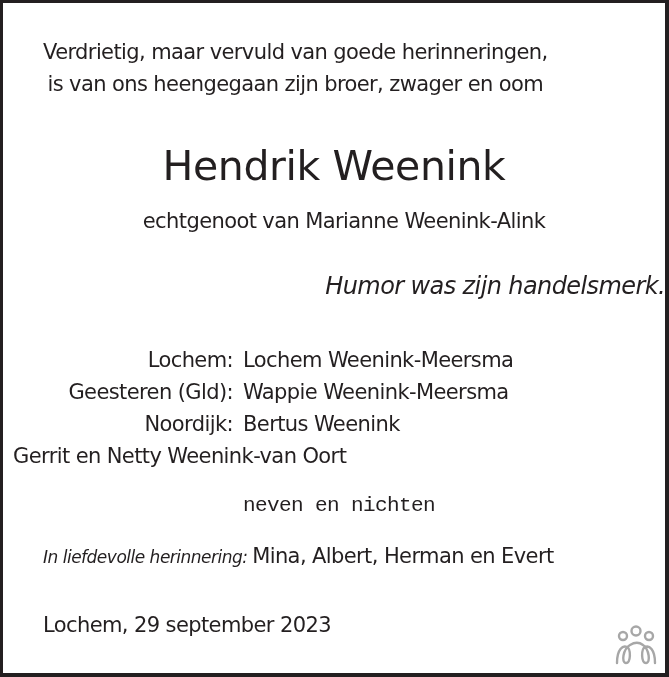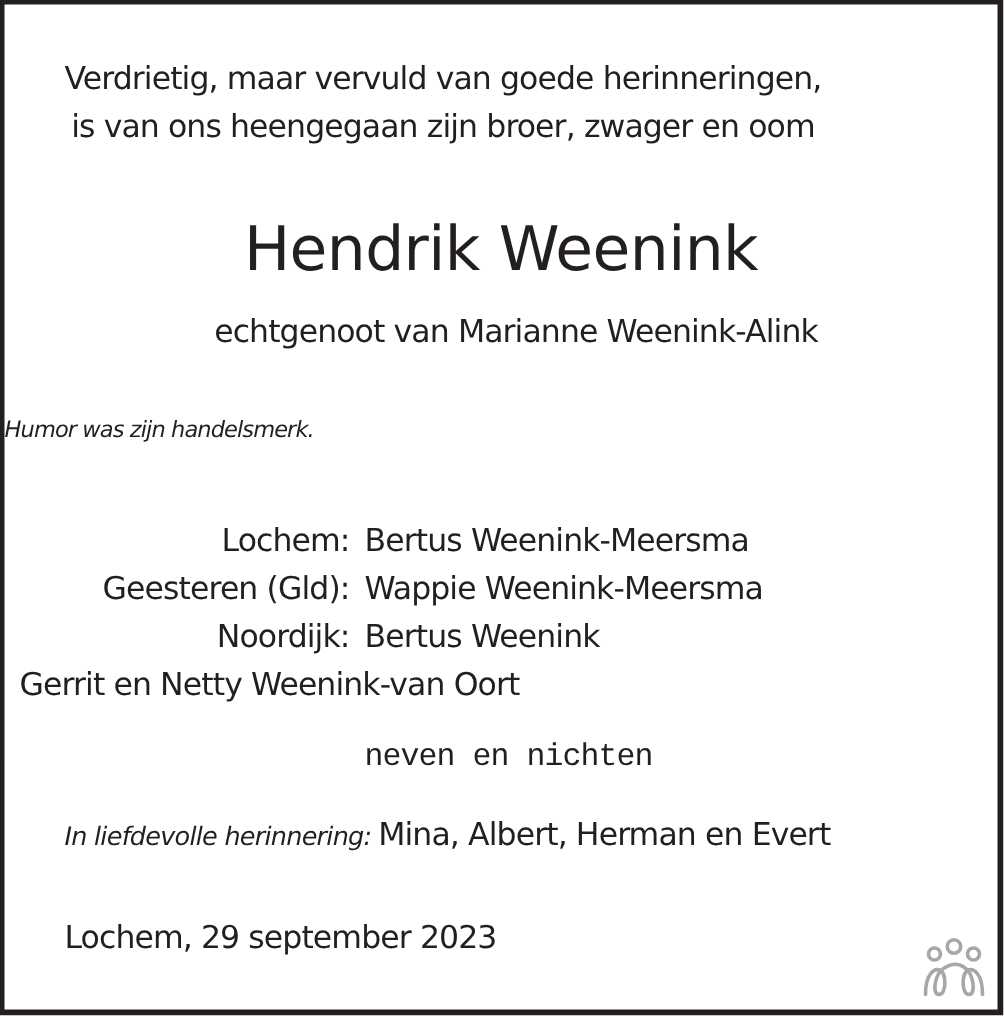--- a/index.html
+++ b/index.html
@@ -49,22 +49,22 @@
     top: 203px;
     text-align: center;
     font-size: 21px;
     line-height: 30px;
     letter-spacing: -0.6px;
     padding-left: 20px;
   }
   .motto {
     left: 0; right: 0;
     top: 268px;
-    text-align: left;
-    font-size: 15px;
+    text-align: right;
+    font-size: 24px;
     line-height: 30px;
     font-style: italic;
     letter-spacing: -0.6px;
   }
 
   .relatives {
     left: 0;
     top: 341px;
     width: 539px;
   }
@@ -135,21 +135,21 @@
 
   <div class="abs name">Hendrik Weenink</div>
 
   <div class="abs spouse">echtgenoot van Marianne Weenink-Alink</div>
 
   <div class="abs motto">Humor was zijn handelsmerk.</div>
 
   <div class="abs relatives">
     <div class="rel-row">
       <span class="rel-place">Lochem:</span>
-      <span class="rel-names">Bertus Weenink-Meersma</span>
+      <span class="rel-names">Lochem Weenink-Meersma</span>
     </div>
     <div class="rel-row">
       <span class="rel-place">Geesteren (Gld):</span>
       <span class="rel-names">Wappie Weenink-Meersma</span>
     </div>
     <div class="rel-row">
       <span class="rel-place">Noordijk:</span>
       <span class="rel-names">Bertus Weenink</span>
     </div>
     <div class="rel-row">

